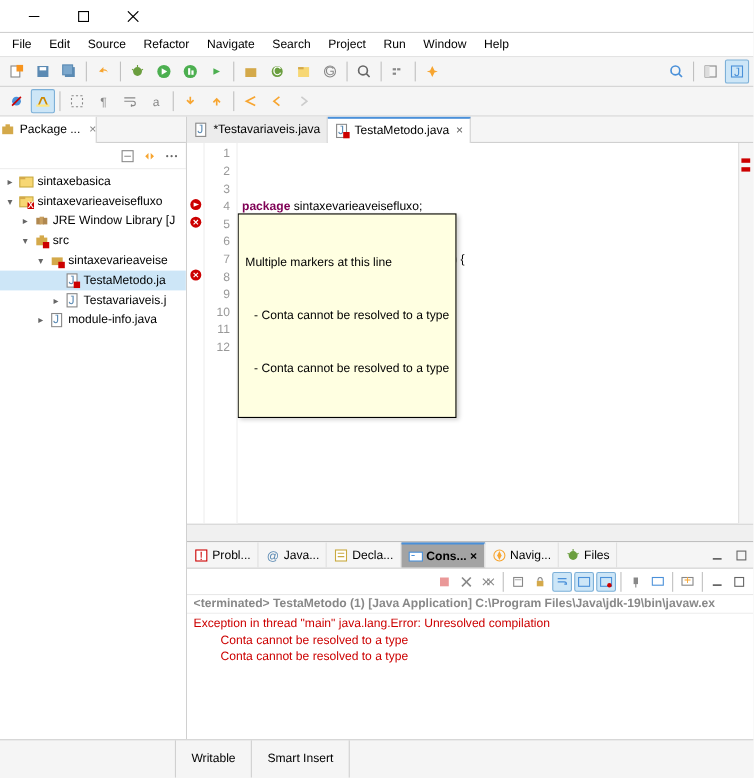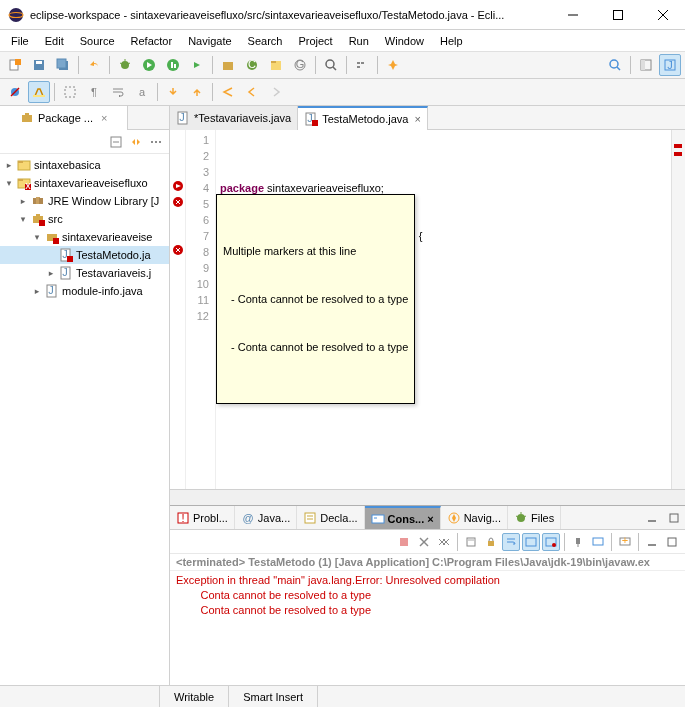--- a/index.html
+++ b/index.html
@@ -11,21 +11,21 @@
 .win-btn { width: 45px; height: 30px; display: flex; align-items: center; justify-content: center; cursor: pointer; }
 .menubar { height: 22px; background: #fff; display: flex; align-items: center; padding: 0 4px; gap: 2px; border-bottom: 1px solid #e0e0e0; }
 .menu-item { padding: 2px 7px; cursor: pointer; }
 .toolbar { background: #f5f5f5; display: flex; flex-wrap: wrap; align-items: center; padding: 2px 4px; border-bottom: 1px solid #d0d0d0; gap: 2px; }
 .tb-btn { width: 22px; height: 22px; display: flex; align-items: center; justify-content: center; cursor: pointer; border: 1px solid transparent; border-radius: 2px; }
 .tb-sep { width: 1px; height: 18px; background: #c0c0c0; margin: 0 2px; }
 .tb-btn.active { background: #cde6f7; border-color: #7cb0d8; }
 .workspace { flex: 1; display: flex; overflow: hidden; }
 .sidebar { width: 170px; background: #fff; border-right: 1px solid #d0d0d0; display: flex; flex-direction: column; }
 .view-tabs { height: 24px; display: flex; align-items: center; border-bottom: 1px solid #d0d0d0; background: #f5f5f5; }
-.view-tab { height: 24px; padding: 0 20px; display: flex; align-items: center; gap: 4px; background: #fff; border-right: 1px solid #d0d0d0; cursor: pointer; }
+.view-tab { height: 24px; padding: 0 0; display: flex; align-items: center; gap: 4px; background: #fff; border-right: 1px solid #d0d0d0; cursor: pointer; }
 .view-tab .close-x { margin-left: 4px; color: #888; cursor: pointer; }
 .view-toolbar { height: 24px; display: flex; align-items: center; justify-content: flex-end; padding: 0 4px; gap: 2px; border-bottom: 1px solid #e8e8e8; }
 .tree { flex: 1; overflow: auto; padding: 2px 0; background: #fff; }
 .tree-node { display: flex; align-items: center; height: 18px; cursor: pointer; white-space: nowrap; }
 .tree-node.selected { background: #cde6f7; }
 .tree-toggle { width: 14px; text-align: center; color: #666; font-size: 9px; }
 .tree-icon { width: 16px; height: 16px; display: inline-flex; align-items: center; justify-content: center; margin-right: 2px; }
 .editor-area { flex: 1; display: flex; flex-direction: column; background: #fff; }
 .editor-tabs { height: 24px; display: flex; align-items: center; background: #f5f5f5; border-bottom: 1px solid #d0d0d0; }
 .editor-tab { height: 24px; padding: 0 6px; display: flex; align-items: center; gap: 4px; border-right: 1px solid #d0d0d0; cursor: pointer; background: #ececec; }
@@ -33,49 +33,40 @@
 .editor-tab .close-x { color: #666; cursor: pointer; margin-left: 2px; }
 .editor-body { flex: 1; display: flex; overflow: hidden; position: relative; }
 .gutter { width: 30px; background: #fff; text-align: right; color: #999; padding-right: 6px; font-family: Consolas, monospace; font-size: 12px; line-height: 16px; padding-top: 2px; border-right: 1px solid #eee; }
 .ruler { width: 16px; background: #fff; border-right: 1px solid #eee; position: relative; }
 .err-marker { position: absolute; left: 2px; width: 12px; height: 12px; }
 .code { flex: 1; font-family: Consolas, monospace; font-size: 12px; line-height: 16px; padding: 2px 4px; white-space: pre; position: relative; overflow: auto; }
 .kw { color: #7f0055; font-weight: bold; }
 .str-field { color: #0000c0; font-style: italic; }
 .err-underline { border-bottom: 1px wavy #c00; }
 .hl-line { position: absolute; left: 0; right: 0; height: 16px; background: #e8f2fe; z-index: -1; }
-.tooltip { position: absolute; background: #ffffe1; border: 1px solid #000; padding: 16px 6px; font-size: 11px; z-index: 10; box-shadow: 2px 2px 4px rgba(0,0,0,.2); }
+.tooltip { position: absolute; background: #ffffe1; border: 1px solid #000; padding: 4px 6px; font-size: 11px; z-index: 10; box-shadow: 2px 2px 4px rgba(0,0,0,.2); }
 .overview { width: 14px; background: #f5f5f5; border-left: 1px solid #e0e0e0; position: relative; }
 .ov-mark { position: absolute; left: 2px; width: 8px; height: 4px; }
 .hscroll { height: 16px; background: #f0f0f0; border-top: 1px solid #d0d0d0; }
 .bottom-panel { height: 180px; border-top: 1px solid #b0b0b0; background: #fff; display: flex; flex-direction: column; }
 .bottom-tabs { height: 24px; display: flex; align-items: center; background: #f5f5f5; border-bottom: 1px solid #d0d0d0; overflow: hidden; }
 .bottom-tab { height: 24px; padding: 0 6px; display: flex; align-items: center; gap: 3px; cursor: pointer; border-right: 1px solid #e0e0e0; white-space: nowrap; }
 .bottom-tab.active { background: #a3a3a3; border-top: 2px solid #4a90d9; font-weight: bold; }
 .bottom-toolbar { height: 24px; display: flex; align-items: center; justify-content: flex-end; padding: 0 4px; gap: 2px; border-bottom: 1px solid #e8e8e8; }
 .console-header { padding: 2px 6px; color: #888; font-size: 11px; white-space: nowrap; overflow: hidden; border-bottom: 1px solid #eee; font-weight: bold; }
 .console-body { flex: 1; font-family: Consolas, monospace; font-size: 12px; line-height: 15px; padding: 2px 6px; overflow: auto; white-space: pre; }
 .console-err { color: #c00; }
-.statusbar { height: 22px; background: #f5f5f5; border-top: 1px solid #d0d0d0; display: flex; align-items: center; }
+.statusbar { height: 35px; background: #f5f5f5; border-top: 1px solid #d0d0d0; display: flex; align-items: center; }
 .status-cell { padding: 0 14px; border-right: 1px solid #d0d0d0; height: 100%; display: flex; align-items: center; }
 svg { display: block; }
 </style>
 </head>
 <body>
 
 <div class="titlebar">
-  <div class="titlebar-left">
-    <span>
-      <svg width="16" height="16">
-          <circle cx="8" cy="8" r="7" fill="#2c2255"></circle>
-          <ellipse cx="8" cy="8" rx="7" ry="2.5" fill="none" stroke="#f7941e" stroke-width="1.2"></ellipse>
-        </svg>
-    </span>
-    <span class="titlebar-title">eclipse-workspace - sintaxevarieaveisefluxo/src/sintaxevarieaveisefluxo/TestaMetodo.java - Ecli...</span>
-  </div>
   <div class="win-controls">
     <div class="win-btn">
         <svg width="10" height="10">
           <line x1="0" y1="5" x2="10" y2="5" stroke="#000"></line>
         </svg>
       </div>
     <div class="win-btn">
         <svg width="10" height="10">
           <rect x="0.5" y="0.5" width="9" height="9" fill="none" stroke="#000"></rect>
         </svg>

